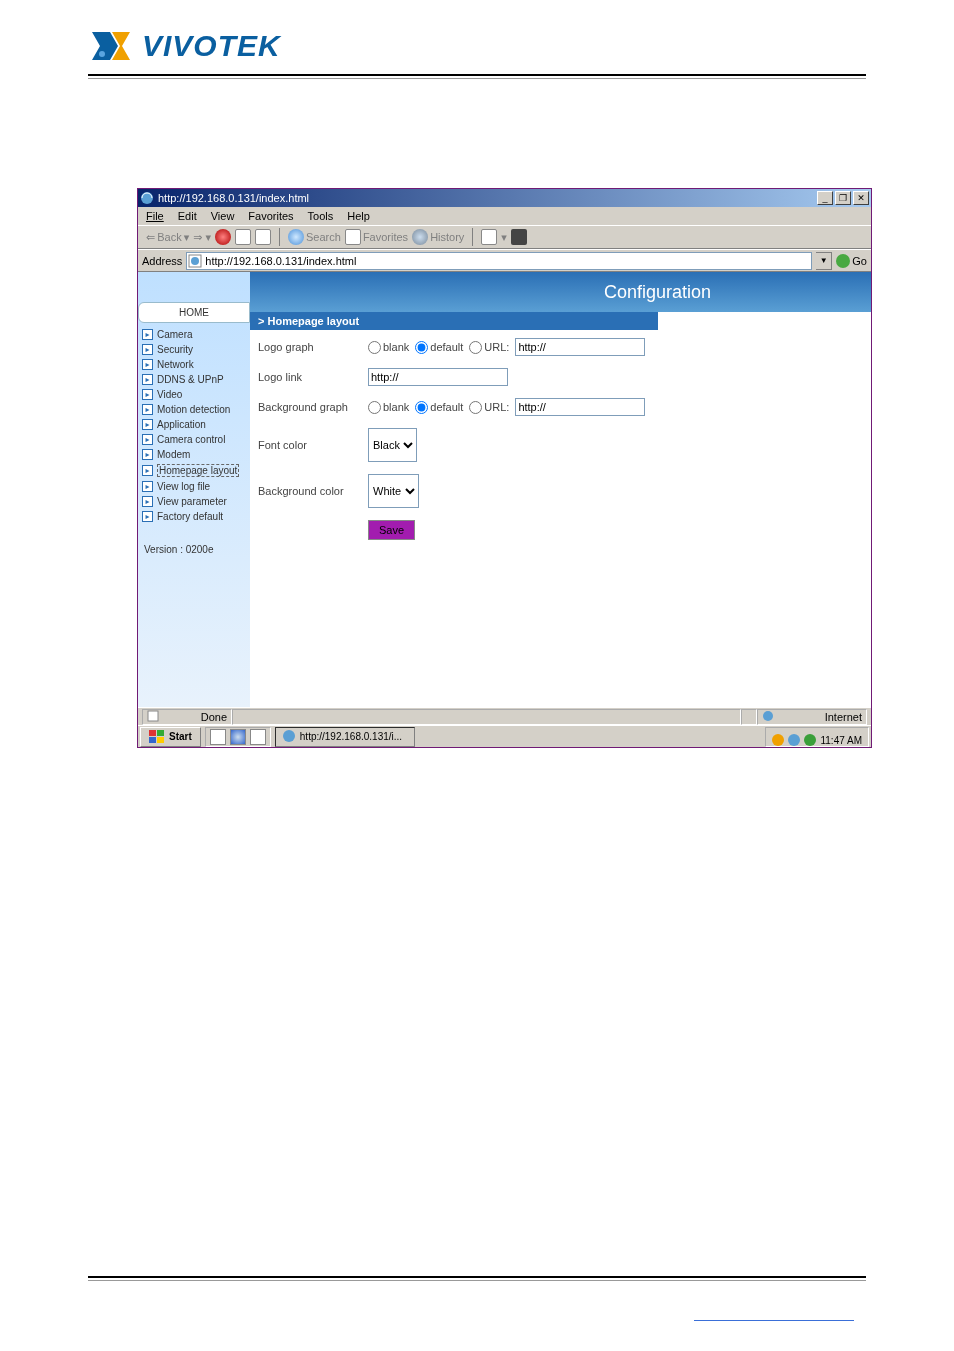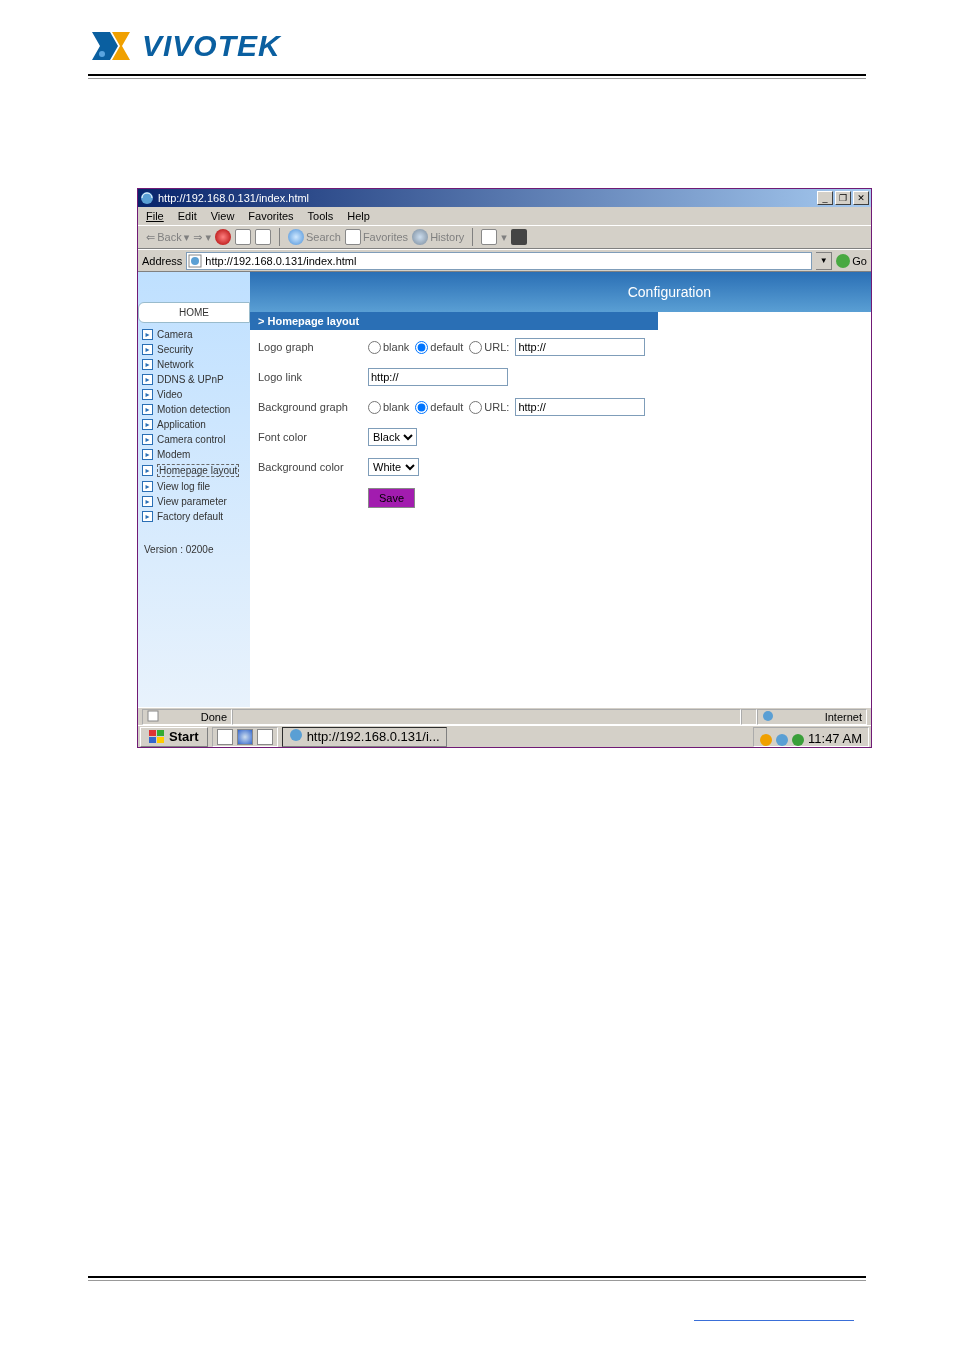--- a/index.html
+++ b/index.html
@@ -48,40 +48,40 @@
   .content { height: 436px; background: #fff; border-top:1px solid #808080; display:flex; }
 
   .sidebar { width:112px; background: linear-gradient(to bottom, #bfe0ff 0%, #e8f2fc 100%); padding-top:30px; position:relative; }
   .sidebar .hometab { background:#fff; border:1px solid #9bc; border-radius:6px 0 0 6px; padding:4px 6px; font-size:10px; text-align:center; color:#333; margin-bottom:4px; }
   .side-item { display:flex; align-items:center; font-size:10px; color:#333; padding:2px 4px; gap:4px; white-space:nowrap; }
   .side-item .arrow{ width:11px;height:11px;background:#fff;border:1px solid #2a6fb5;display:flex;align-items:center;justify-content:center;color:#2a6fb5;font-size:8px;}
   .side-item.active .label{ border:1px dashed #666; padding:0 1px;}
   .version{font-size:10px;color:#333;padding:20px 6px;}
 
   .main { flex:1; background:#fff; position:relative; }
-  .conf-hdr { height:40px; background:linear-gradient(to bottom,#2a6fb5,#5a9fd4); color:#fff; display:flex; align-items:center; justify-content:flex-end; padding-right:160px; font-size:14px; }
+  .conf-hdr { height:40px; background:linear-gradient(to bottom,#2a6fb5,#5a9fd4); color:#fff; display:flex; align-items:center; justify-content:flex-end; padding-right:160px; font-size:18px; }
   .panel-title { background:#2a6fb5; color:#fff; font-size:11px; font-weight:bold; padding:3px 8px; width:408px; }
   .form-area { padding:8px 8px; font-size:11px; color:#444; width:408px; }
   .frow{display:flex;align-items:center;margin-bottom:12px;}
   .flabel{width:110px;}
   .fctrl{display:flex;align-items:center;gap:6px;}
   .fctrl input[type=text]{height:18px;border:1px solid #7f9db9;padding:0 2px;font-size:11px;}
   .fctrl .url{width:130px;}
   .fctrl .url2{width:140px;}
   .fctrl label{display:flex;align-items:center;gap:2px;}
-  .fctrl select{height:18px;border:1px solid #7f9db9;font-size:11px;background:#fff;}
+  .fctrl select{height:34px;border:1px solid #7f9db9;font-size:11px;background:#fff;}
   .savebtn{height:20px;padding:0 10px;border:1px solid #888;background:#a21caf;font-size:11px;}
 
   .statusbar{height:18px;background:#d4d0c8;border-top:1px solid #fff;display:flex;align-items:center;font-size:11px;padding:0 4px;}
   .statusbar .cell{border:1px inset #fff;height:16px;display:flex;align-items:center;padding:0 4px;gap:4px;justify-content:space-between;}
   .statusbar .cell.first{flex:0 0 90px;}
   .statusbar .fill{flex:1;}
   .statusbar .zone{flex:0 0 110px;}
 
-  .taskbar{height:22px;background:#d4d0c8;border-top:1px solid #fff;display:flex;align-items:center;font-size:13px;padding:1px 2px;gap:4px;}
+  .taskbar{height:22px;background:#d4d0c8;border-top:1px solid #fff;display:flex;align-items:center;font-size:10px;padding:1px 2px;gap:4px;}
   .taskbar .startbtn{height:20px;padding:0 8px;border:1px solid #808080;border-top-color:#fff;border-left-color:#fff;background:#d4d0c8;display:flex;align-items:center;gap:4px;font-weight:bold;}
   .taskbar .tray{display:flex;gap:4px;align-items:center;border:1px inset #fff;padding:0 4px;height:20px;}
   .taskbar .taskbtn{height:20px;padding:0 6px;border:1px inset #808080;background:#d4d0c8;display:flex;align-items:center;gap:4px;min-width:140px;}
   .taskbar .clock{margin-left:auto;border:1px inset #fff;padding:0 6px;height:20px;display:flex;align-items:flex-end;gap:4px;}
   .clock .cico{width:12px;height:12px;border-radius:50%;}
 
   .page-footer { position:absolute; left:0; right:0; bottom:70px; }
   .footer-rule { border:none; border-top:2px solid #000; margin:0 88px; }
   .footer-rule2 { border:none; border-top:1px solid #999; margin:2px 88px 0 88px; }
   .footer-link { position:absolute; right:100px; bottom:-40px; width:160px; border-bottom:1px solid #3a6fd8; height:12px; }

